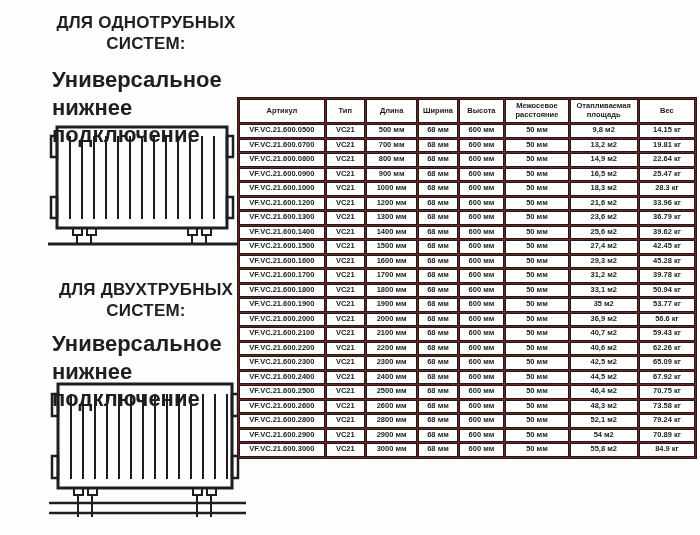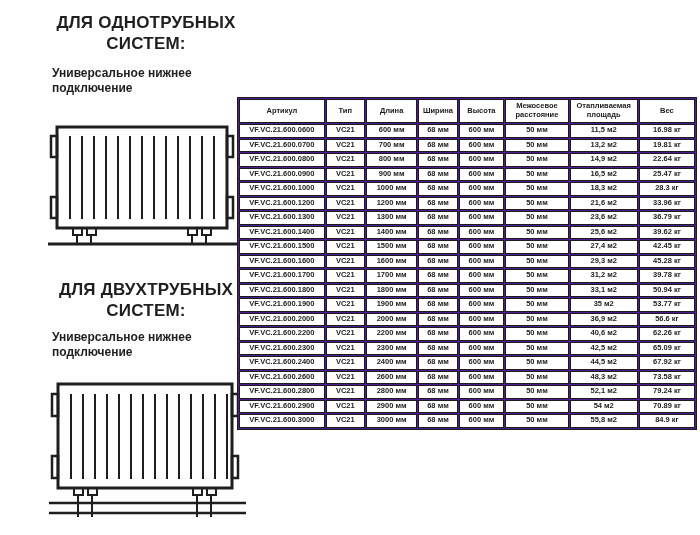--- a/index.html
+++ b/index.html
@@ -33,42 +33,42 @@
     line-height: 1.22;
     font-weight: bold;
     text-align: center;
     letter-spacing: 0.2px;
     color: #1f1f1f;
   }
   .section-subtitle {
     position: absolute;
     left: 16px;
     width: 186px;
-    font-size: 12px;
+    font-size: 22px;
     line-height: 1.25;
     font-weight: bold;
     text-align: left;
     color: #1f1f1f;
   }
   .heading-1 { top: 13px; }
   .subtitle-1 { top: 66px; }
   .diagram-1 { position: absolute; left: 10px; top: 123px; }
   .heading-2 { top: 280px; }
   .subtitle-2 { top: 330px; }
   .diagram-2 { position: absolute; left: 10px; top: 380px; }
 
   
   .spec-table {
     position: absolute;
     left: 237px;
     top: 97px;
     width: 460px;
     border-collapse: separate;
     border-spacing: 1px;
-    background: #4c1d95;
+    background: #7f1d1d;
     border: 1px solid #1c1c1c;
     table-layout: fixed;
   }
   .spec-table th,
   .spec-table td {
     border: 1px solid #1c1c1c;
     background: #ffffff;
     font-weight: bold;
     text-align: center;
     vertical-align: middle;
@@ -205,28 +205,28 @@
         <th>Длина</th>
         <th>Ширина</th>
         <th>Высота</th>
         <th>Межосевое расстояние</th>
         <th>Отапливаемая площадь</th>
         <th>Вес</th>
       </tr>
     </thead>
   <tbody>
       <tr>
-        <td>VF.VC.21.600.0600</td>
-        <td>VC21</td>
-        <td>600 мм</td>
-        <td>68 мм</td>
-        <td>600 мм</td>
-        <td>50 мм</td>
-        <td>11,5 м2</td>
-        <td>16.98 кг</td>
+        <td>VF.VC.21.600.0500</td>
+        <td>VC21</td>
+        <td>500 мм</td>
+        <td>68 мм</td>
+        <td>600 мм</td>
+        <td>50 мм</td>
+        <td>9,8 м2</td>
+        <td>14.15 кг</td>
       </tr>
       <tr>
         <td>VF.VC.21.600.0700</td>
         <td>VC21</td>
         <td>700 мм</td>
         <td>68 мм</td>
         <td>600 мм</td>
         <td>50 мм</td>
         <td>13,2 м2</td>
         <td>19.81 кг</td>
@@ -345,20 +345,30 @@
         <td>VF.VC.21.600.2000</td>
         <td>VC21</td>
         <td>2000 мм</td>
         <td>68 мм</td>
         <td>600 мм</td>
         <td>50 мм</td>
         <td>36,9 м2</td>
         <td>56.6 кг</td>
       </tr>
       <tr>
+        <td>VF.VC.21.600.2100</td>
+        <td>VC21</td>
+        <td>2100 мм</td>
+        <td>68 мм</td>
+        <td>600 мм</td>
+        <td>50 мм</td>
+        <td>40,7 м2</td>
+        <td>59.43 кг</td>
+      </tr>
+      <tr>
         <td>VF.VC.21.600.2200</td>
         <td>VC21</td>
         <td>2200 мм</td>
         <td>68 мм</td>
         <td>600 мм</td>
         <td>50 мм</td>
         <td>40,6 м2</td>
         <td>62.26 кг</td>
       </tr>
       <tr>
@@ -375,20 +385,30 @@
         <td>VF.VC.21.600.2400</td>
         <td>VC21</td>
         <td>2400 мм</td>
         <td>68 мм</td>
         <td>600 мм</td>
         <td>50 мм</td>
         <td>44,5 м2</td>
         <td>67.92 кг</td>
       </tr>
       <tr>
+        <td>VF.VC.21.600.2500</td>
+        <td>VC21</td>
+        <td>2500 мм</td>
+        <td>68 мм</td>
+        <td>600 мм</td>
+        <td>50 мм</td>
+        <td>46,4 м2</td>
+        <td>70.75 кг</td>
+      </tr>
+      <tr>
         <td>VF.VC.21.600.2600</td>
         <td>VC21</td>
         <td>2600 мм</td>
         <td>68 мм</td>
         <td>600 мм</td>
         <td>50 мм</td>
         <td>48,3 м2</td>
         <td>73.58 кг</td>
       </tr>
       <tr>

